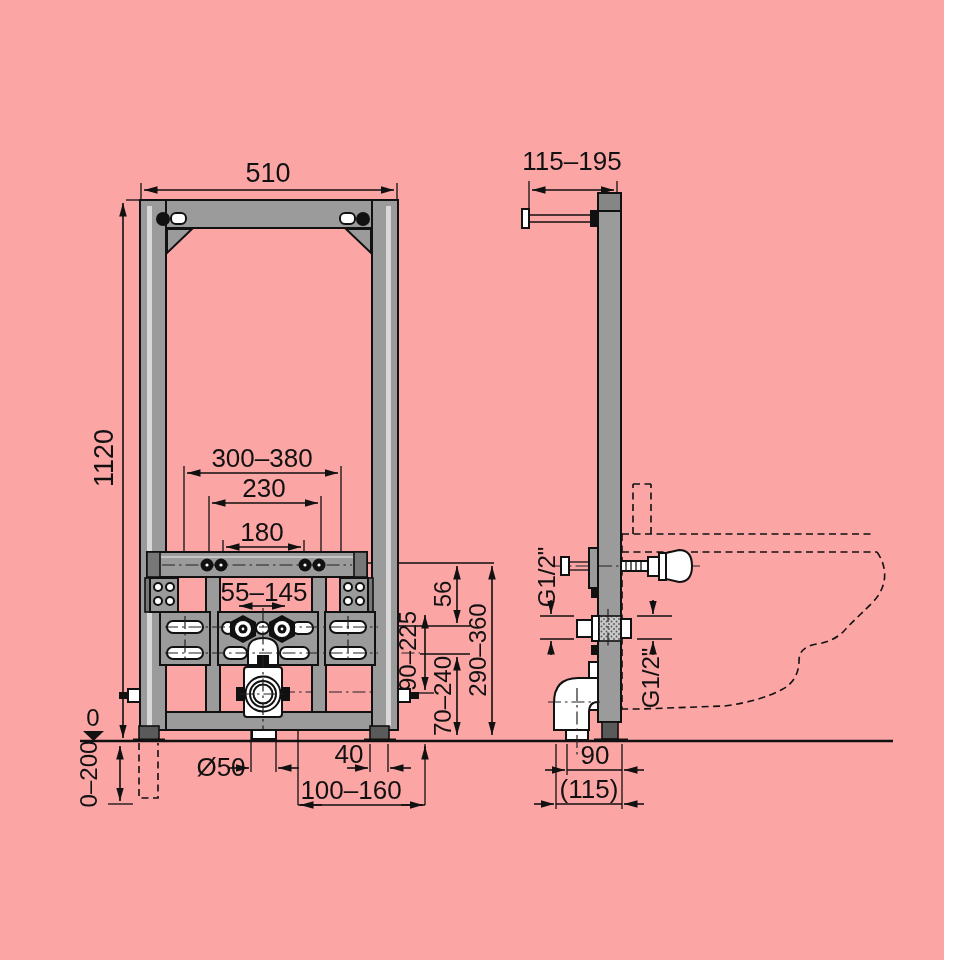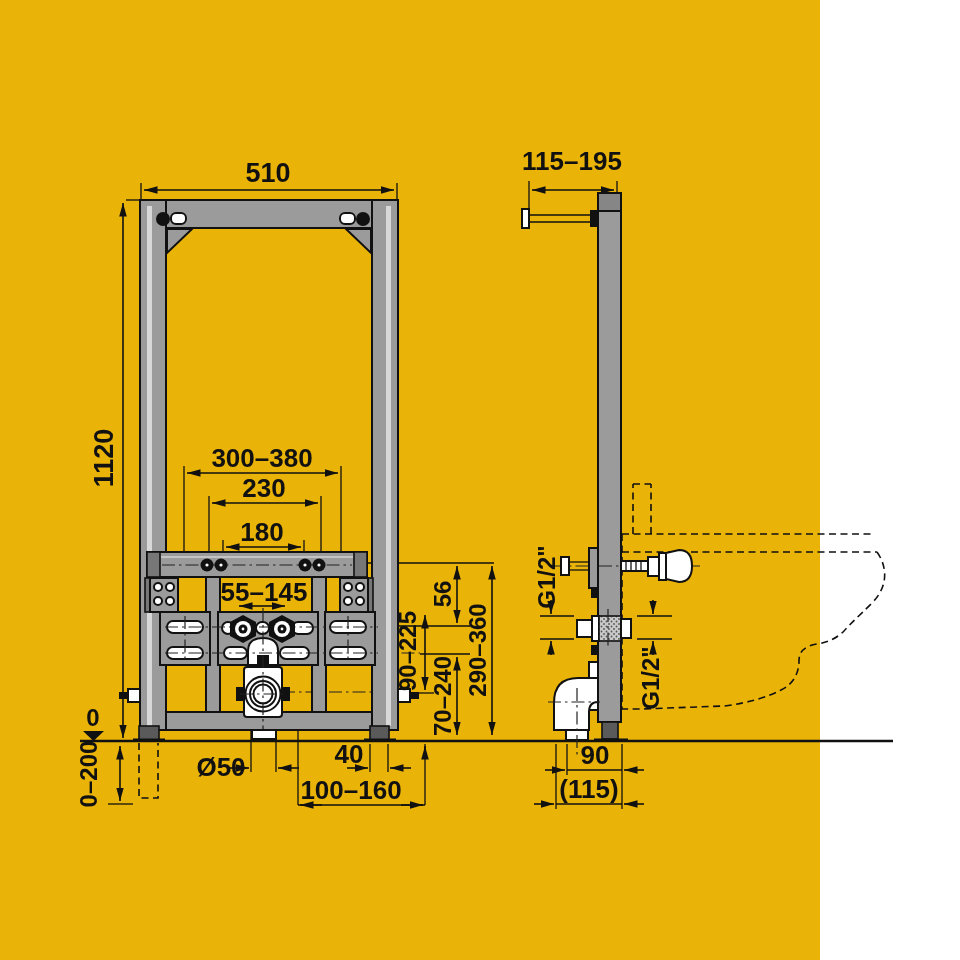--- a/index.html
+++ b/index.html
@@ -1,16 +1,16 @@
 <!DOCTYPE html>
 <html><head>
 <meta charset="utf-8">
 <style>
   html,body{margin:0;padding:0;background:#fff;}
-  .stage{width:820px;height:960px;background:#eab308;position:relative;font-family:"Liberation Sans",sans-serif;font-weight:bold;}
+  .stage{width:944px;height:960px;background:#fca5a5;position:relative;font-family:"Liberation Sans",sans-serif;}
   svg{display:block;}
   .dimtext{fill:#111;font-family:"Liberation Sans","DejaVu Sans",sans-serif;}
   .fs27{font-size:27px;} .fs26{font-size:26px;} .fs24{font-size:24px;}
   .thin{stroke:#111;stroke-width:1.3;fill:none;}
   .dimline{stroke:#111;stroke-width:1.6;fill:none;}
   .dashdot{stroke:#222;stroke-width:1.2;fill:none;stroke-dasharray:13 4 2.5 4;}
   .dashed{stroke:#111;stroke-width:1.6;fill:none;stroke-dasharray:7 4.5;}
   .metal{fill:#9b9b9b;stroke:#111;stroke-width:2;}
   .metaldark{fill:#777;stroke:#111;stroke-width:1.6;}
   .foot{fill:#5a5a5a;stroke:#111;stroke-width:1.6;}

